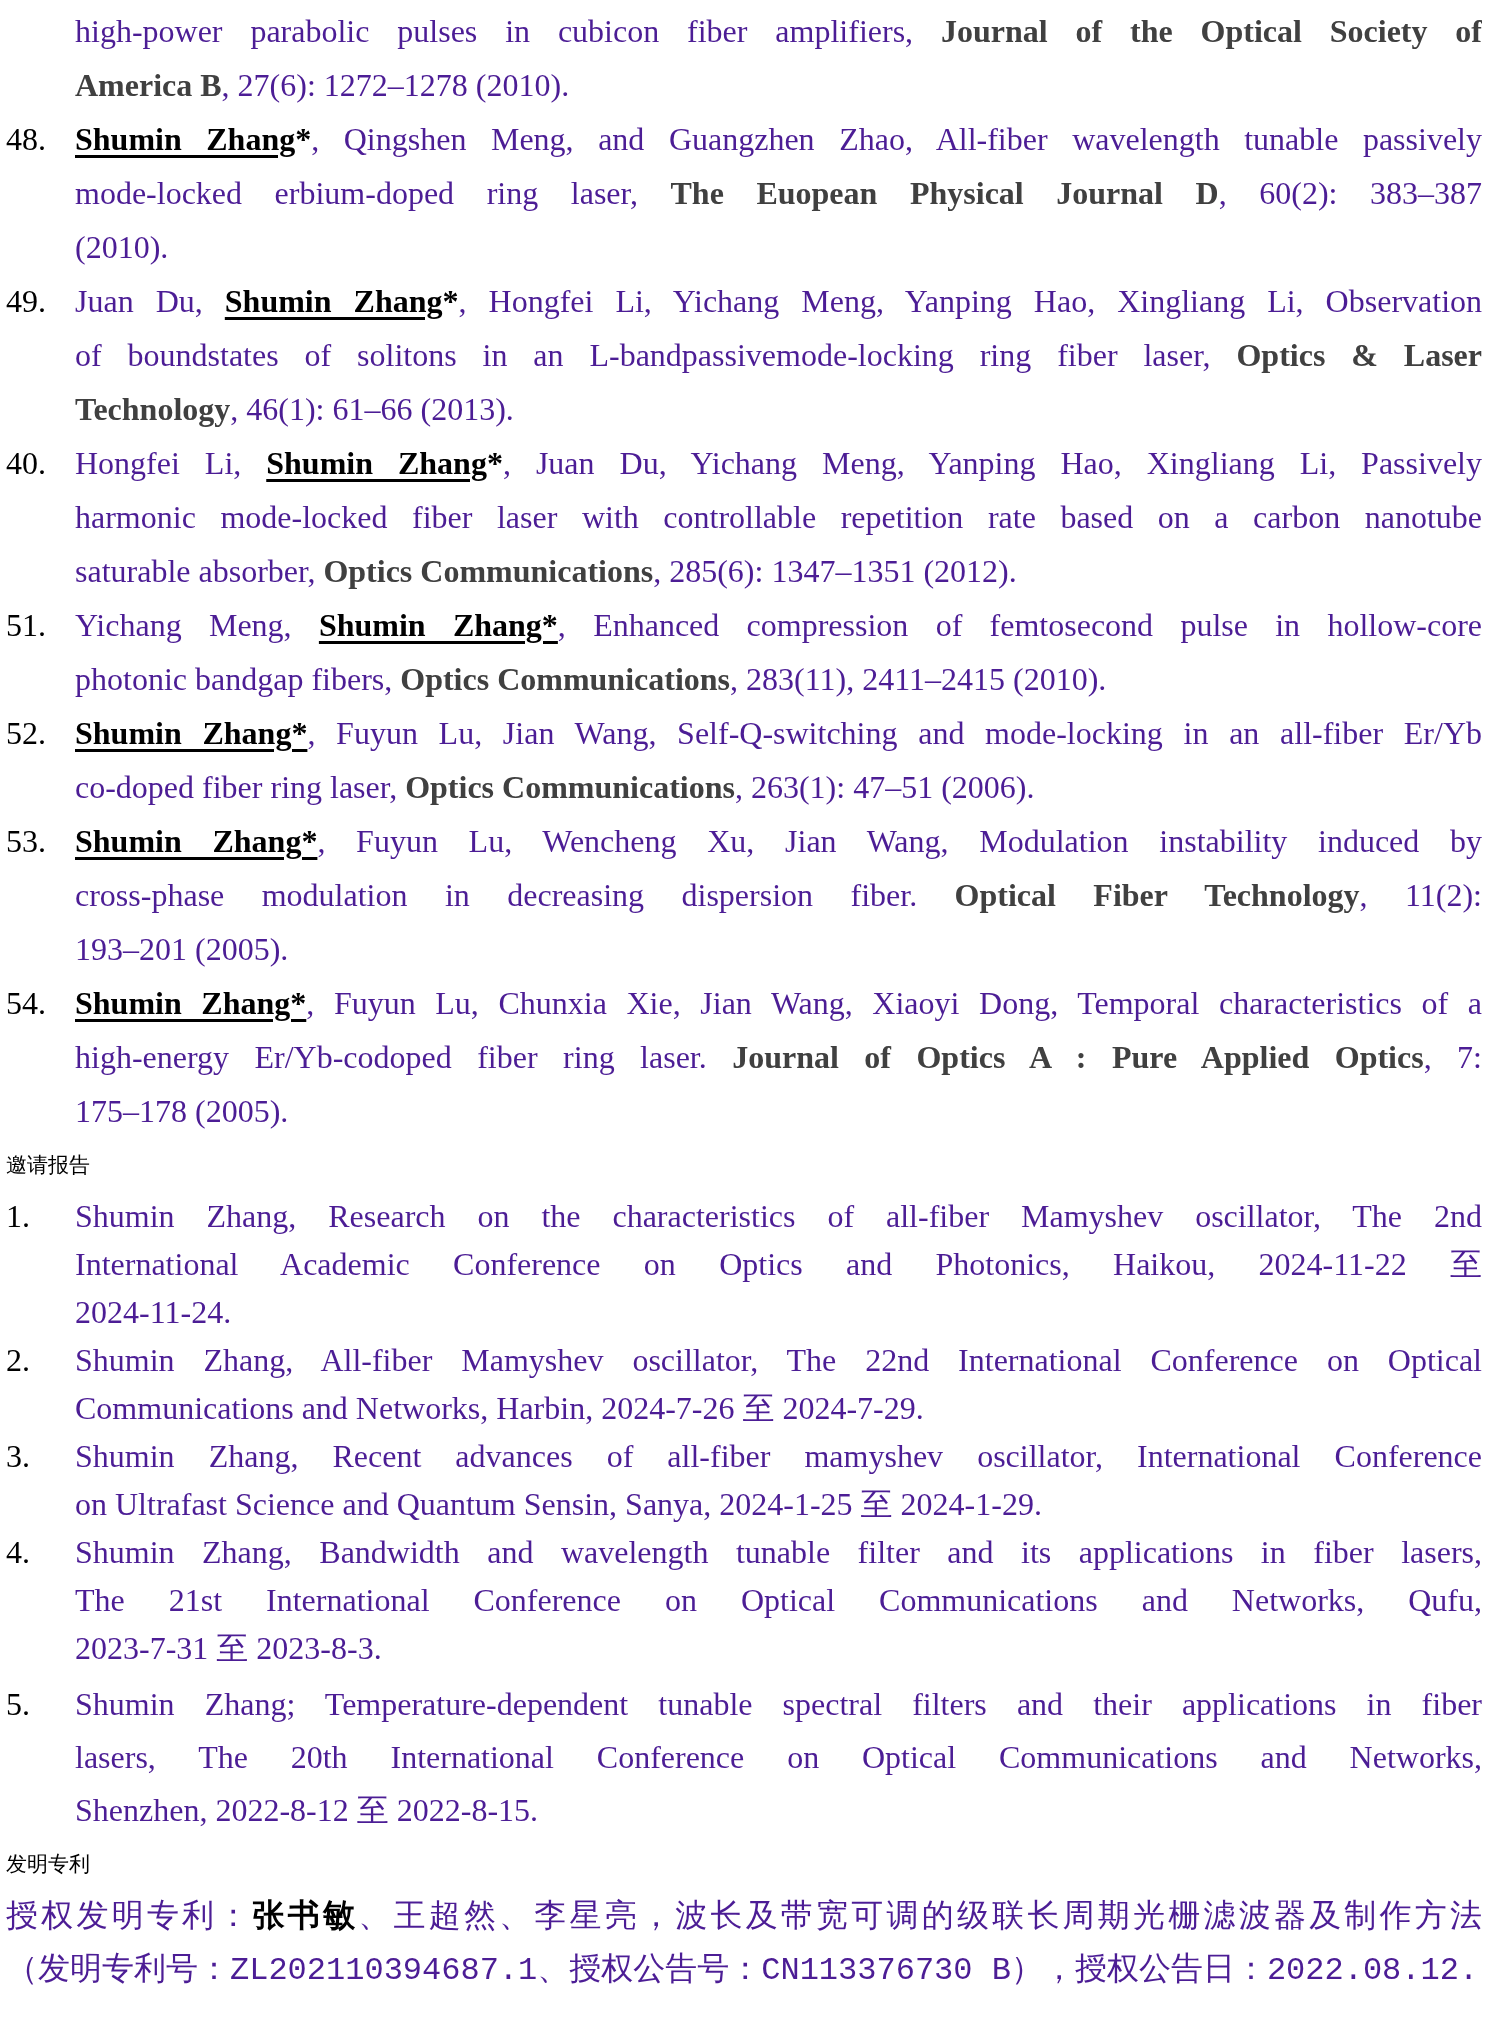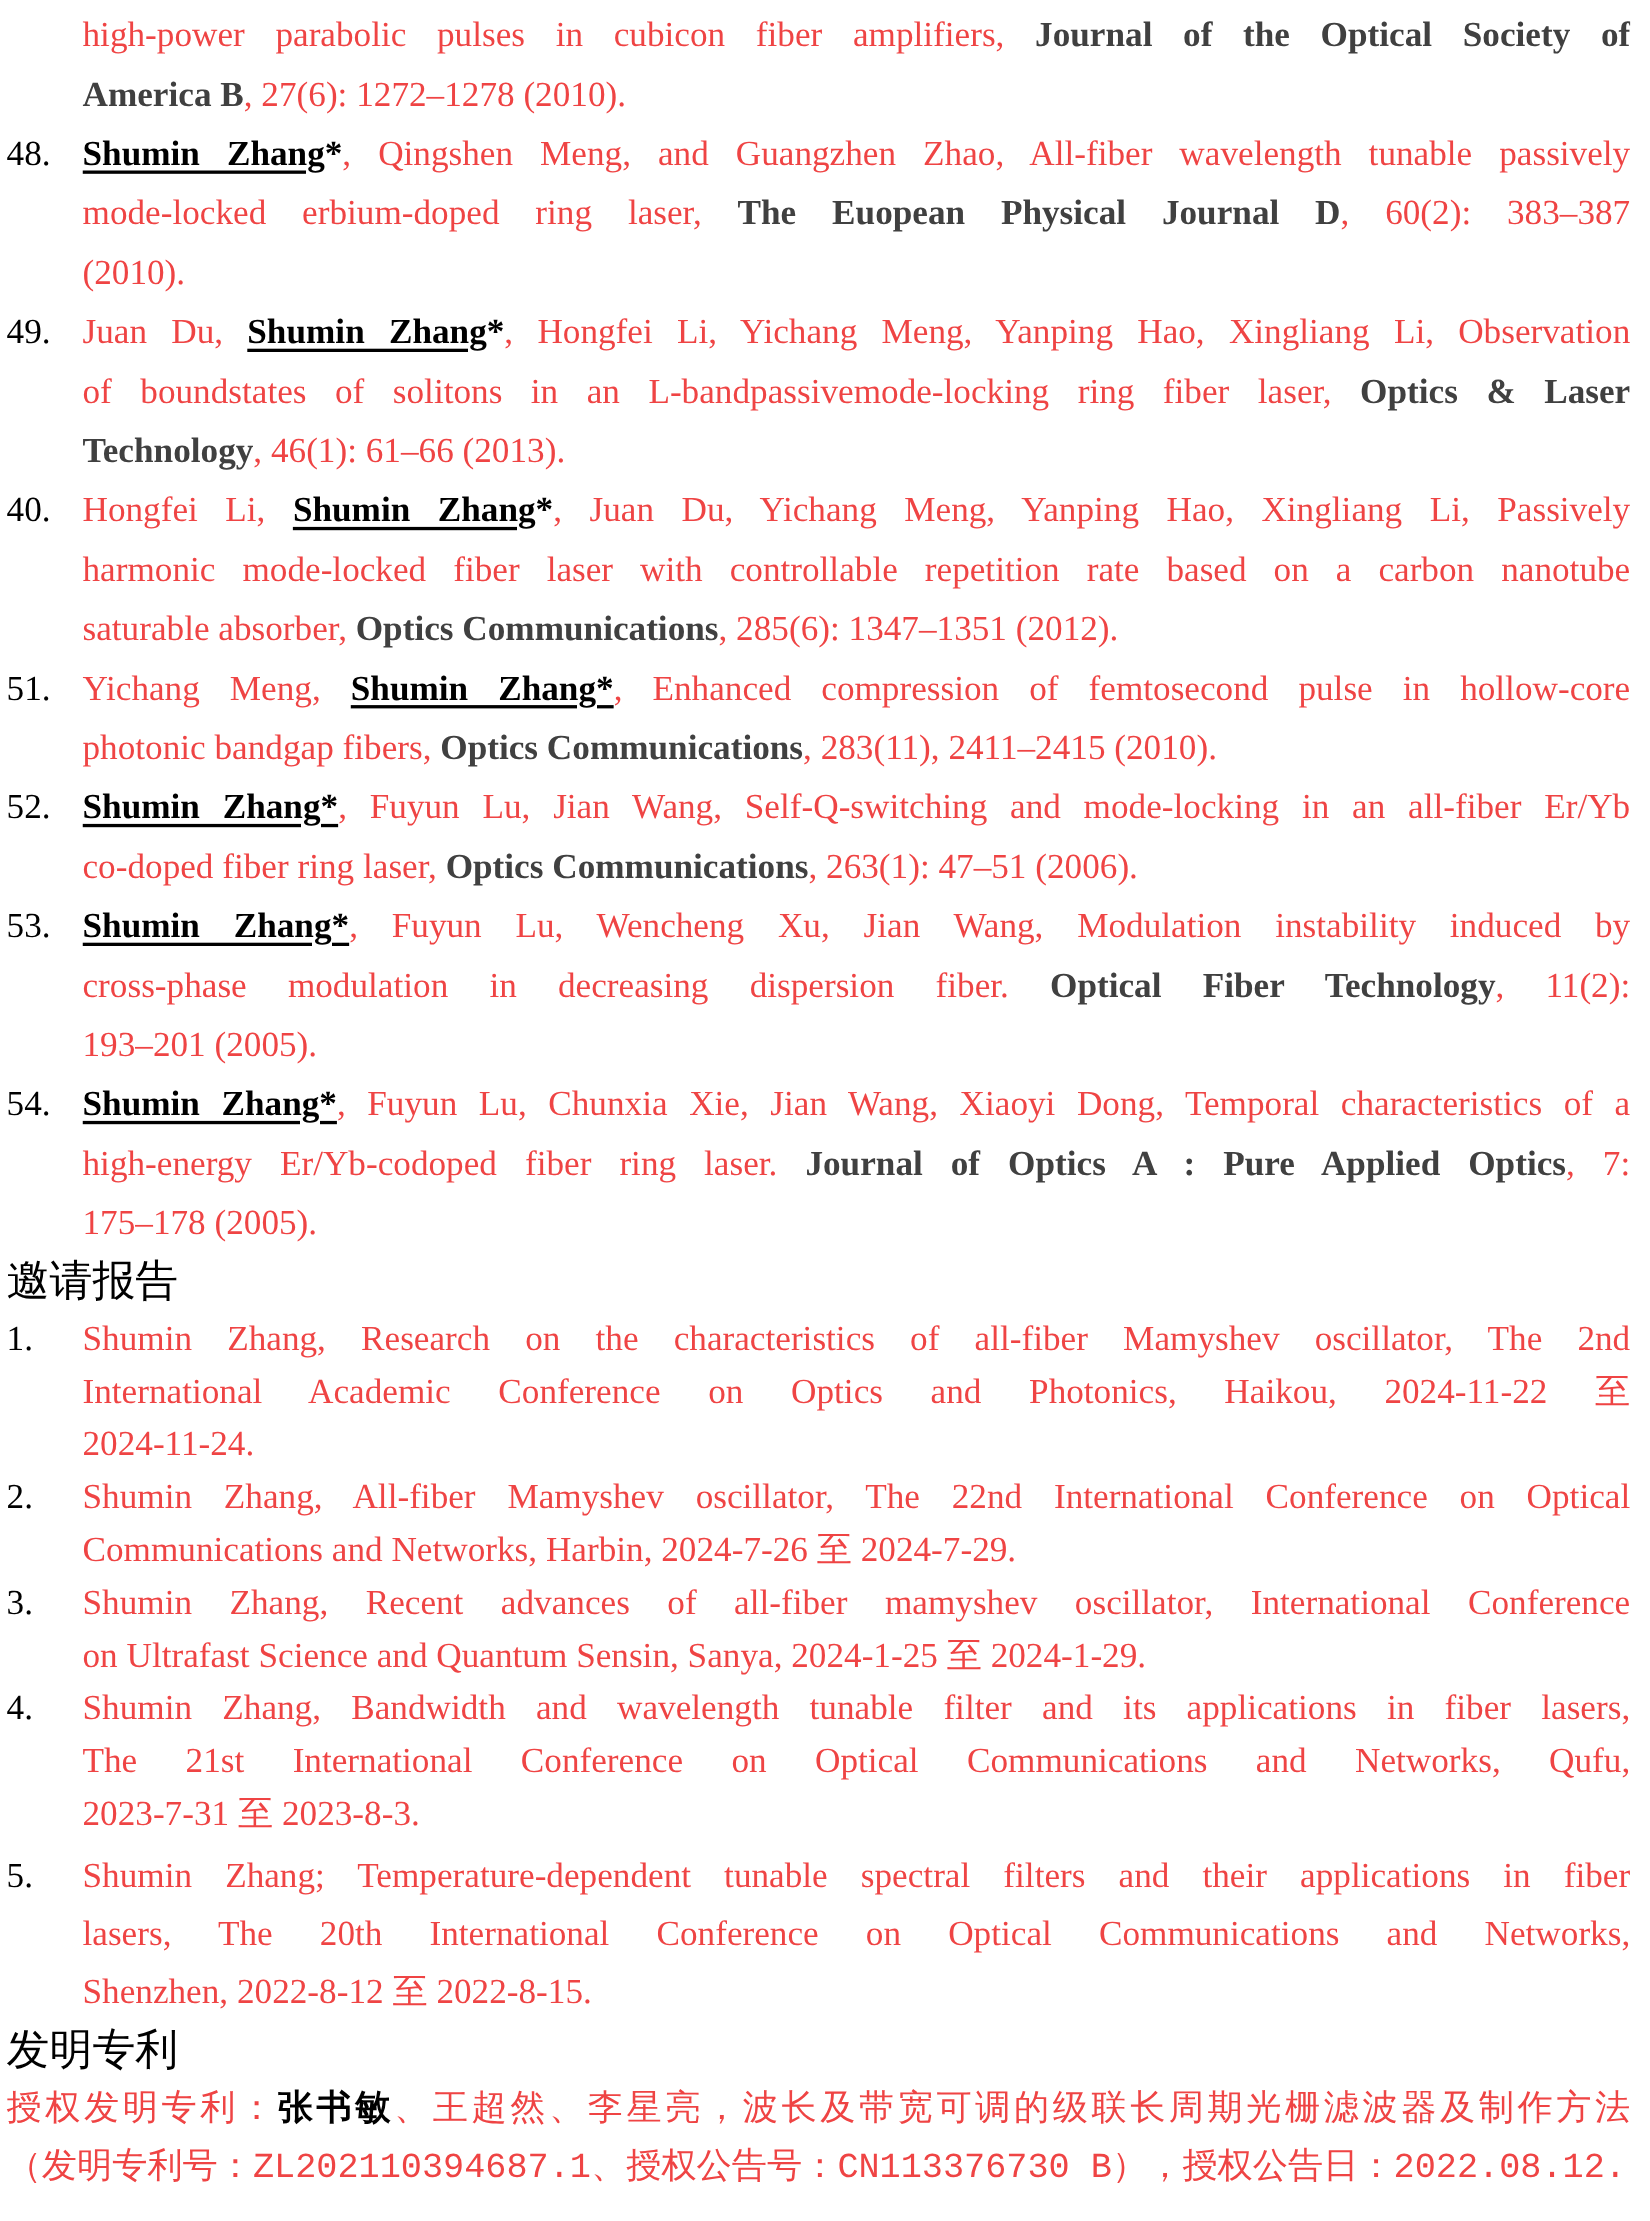--- a/index.html
+++ b/index.html
@@ -23,24 +23,24 @@
 
   
   .pubs .item { line-height:54px; }
   .pubs .ln   { height:54px; }
   .talks .item { line-height:48px; }
   .talks .item .ln { height:48px; }
   .talks .item.wide { line-height:53px; margin-top:6px; }
   .talks .item.wide .ln { height:53px; }
   .patent .ln { line-height:53px; height:53px;font-family:Liberation Mono, monospace; }
 
-  .cjk-header { margin:0; font-weight:normal; font-size:39px; line-height:54px; }
+  .cjk-header { margin:0; font-weight:normal; font-size:21px; line-height:54px; }
 
   
-  .seg.plain { color:#ef4444; }
+  .seg.plain { color:#4c1d95; }
   .seg.bold  { font-weight:bold; }
   .seg.name  {
     font-weight:bold;
     text-decoration:underline;
     text-decoration-thickness:3px;
     text-underline-offset:5px;
   }
   .seg.journal { color:#404040; font-weight:bold; }
 </style>
 </head>

